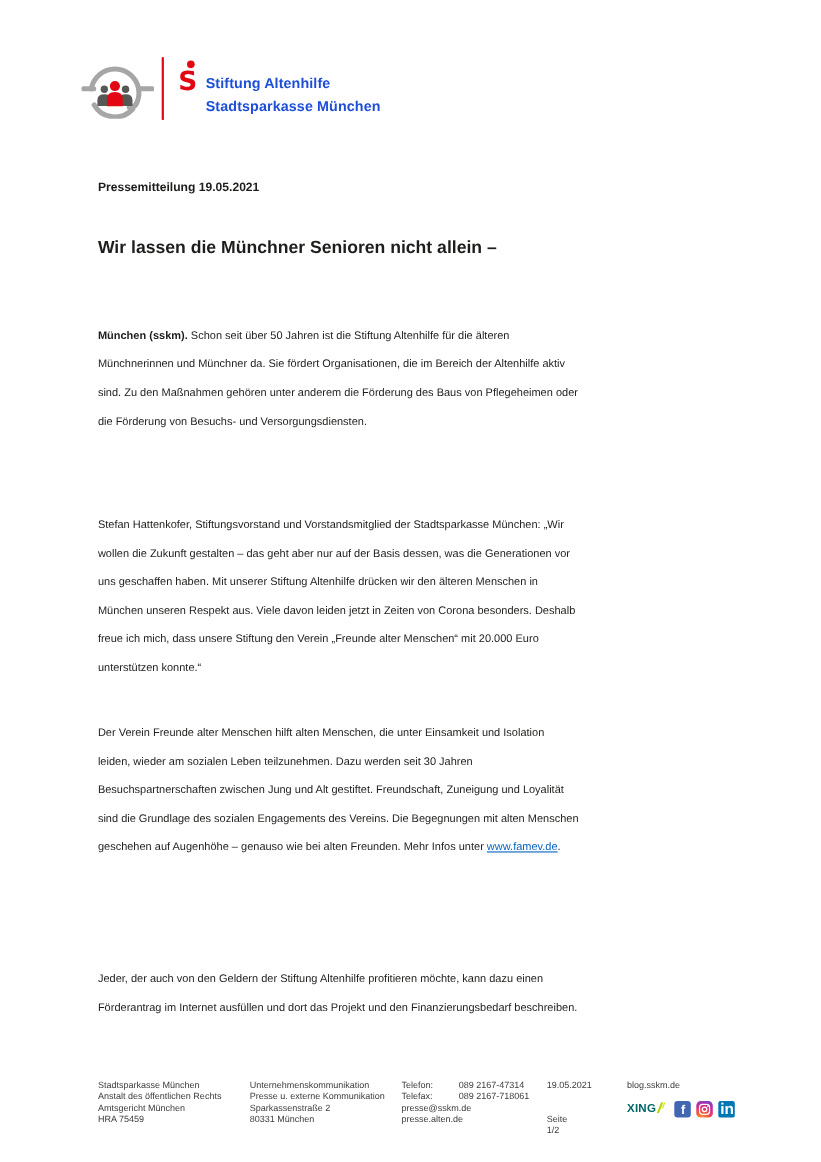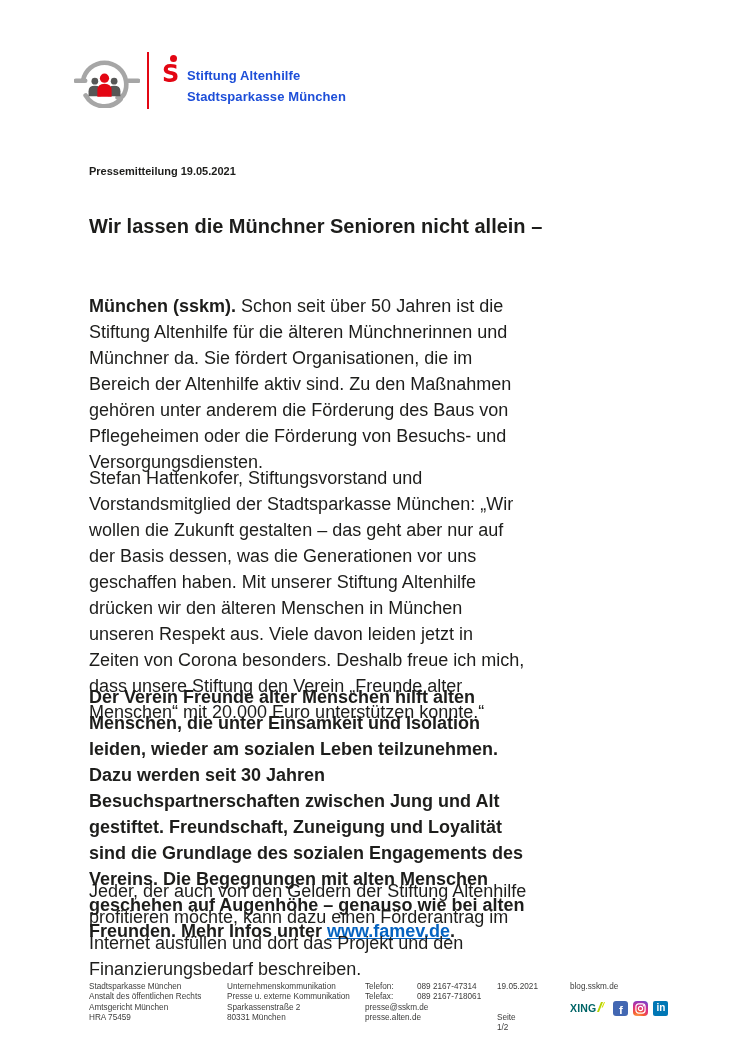--- a/index.html
+++ b/index.html
@@ -23,25 +23,25 @@
     font-weight:900; font-size:24px; line-height:26px; color:#e30613;
   }
   .logo-text {
     left:187px; top:66px;
     font-size:13px; line-height:20.5px; font-weight:700; color:#1d4ed8;
     letter-spacing:0.1px;
   }
 
   
   .kicker { left:89px; top:165px; font-size:11px; font-weight:700; }
-  .title  { left:89px; top:209px; font-size:20px; font-weight:700; line-height:34px; }
-  .body-par { left:89px; width:438px; font-size:18px; line-height:26px; font-weight:400; }
+  .title  { left:89px; top:209px; font-size:16px; font-weight:700; line-height:34px; }
+  .body-par { left:89px; width:438px; font-size:10px; line-height:26px; font-weight:400; }
   .p1 { top:293px; }
   .p2 { top:465px; }
-  .p3 { top:684px;font-weight:bold; }
+  .p3 { top:654px; }
   .p4 { top:878px; }
   .body-par strong { font-weight:700; }
   .link { color:#0563c1; text-decoration:underline; cursor:pointer; }
 
   
   .f-col { top:982px; font-size:8.2px; line-height:10.3px; color:#3c3c3b; }
   .f-company { left:89px; }
   .f-dept { left:227px; }
   .f-contact { left:365px; }
   .f-label { display:inline-block; width:52px; }
@@ -54,21 +54,21 @@
   .sq-icon {
     width:15px; height:15px; border-radius:2px;
     display:flex; align-items:center; justify-content:center;
     color:#fff; font-weight:700;
   }
   .fb { background:#4267b2; font-size:11.5px; padding-top:3px; border-radius:3px; }
   .ig {
     border-radius:4px;
     background:radial-gradient(circle at 30% 120%, #fdc468 0%, #f7602d 32%, #df2f7b 58%, #9b36b7 82%, #515bd4 100%);
   }
-  .li { background:#0077b5; font-size:10px; border-radius:2px; }
+  .li { background:#0077b5; font-size:14px; border-radius:2px; }
 </style>
 </head>
 <body>
 
 <div>
 
   <header>
     <svg class="abs people-icon" width="66" height="52" viewBox="0 0 78 62" fill="none">
       <path d="M 2,29.5 H 13" stroke="#a6a6a6" stroke-width="5.5" stroke-linecap="round"></path>
       <path d="M 64,29.5 H 76" stroke="#a6a6a6" stroke-width="5.5" stroke-linecap="round"></path>

